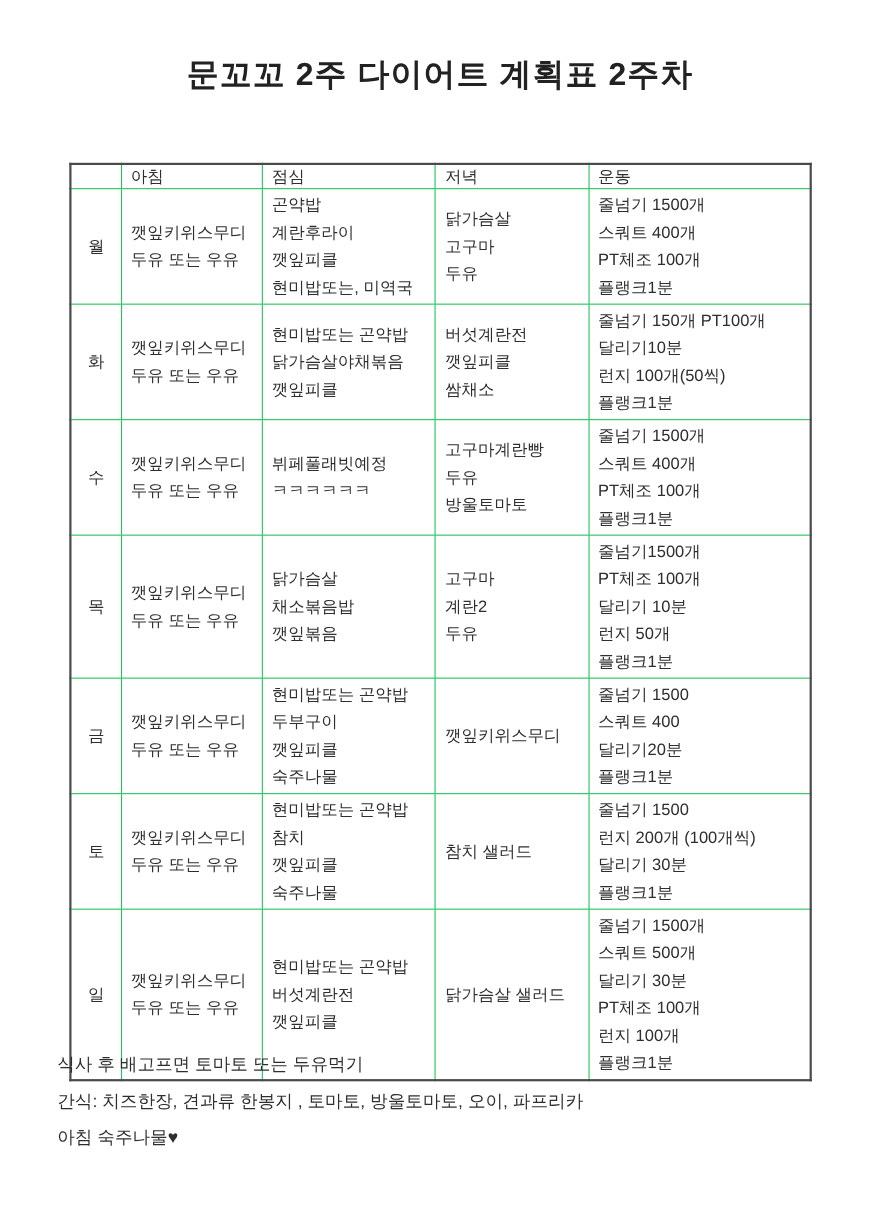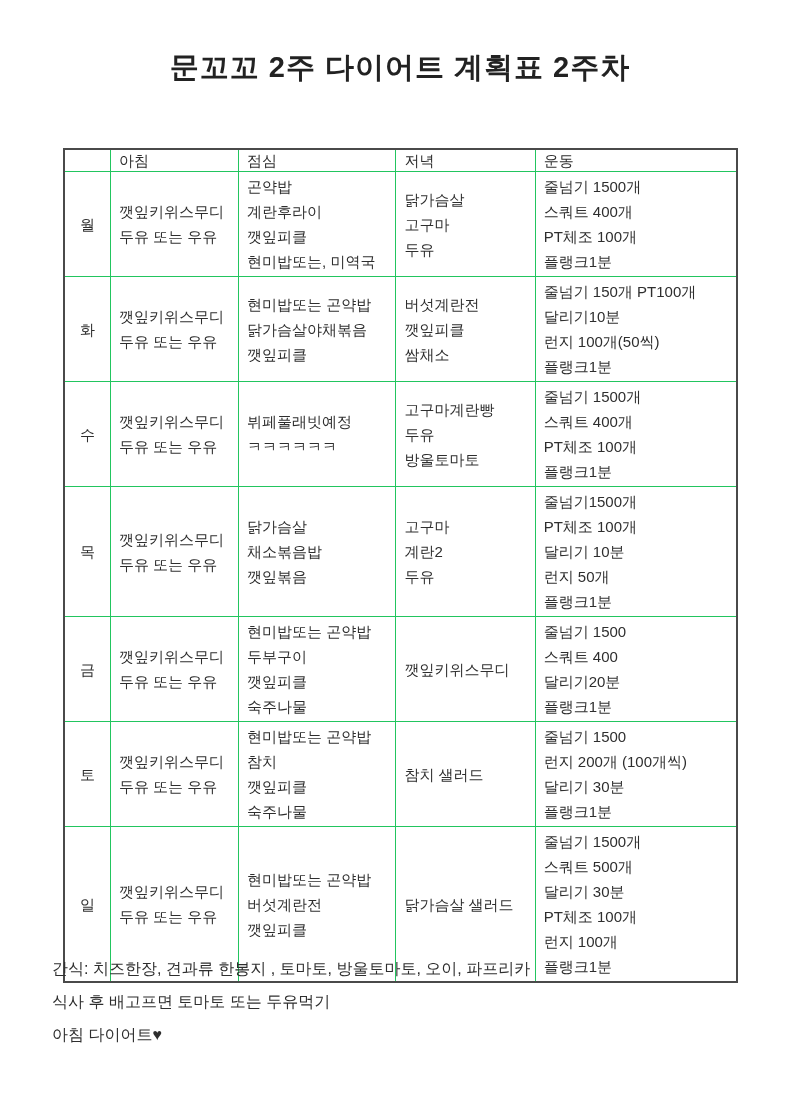--- a/index.html
+++ b/index.html
@@ -212,18 +212,18 @@
 스쿼트 500개
 달리기 30분
 PT체조 100개
 런지 100개
 플랭크1분</td>
       </tr>
     </tbody>
   </table>
 
   <div class="notes">
+    <p>식사 후 배고프면 토마토 또는 두유먹기</p>
     <p>간식: 치즈한장, 견과류 한봉지 , 토마토, 방울토마토, 오이, 파프리카</p>
-    <p>식사 후 배고프면 토마토 또는 두유먹기</p>
-    <p>아침 다이어트♥</p>
+    <p>아침 숙주나물♥</p>
   </div>
 
 </div>
 
 </body></html>

